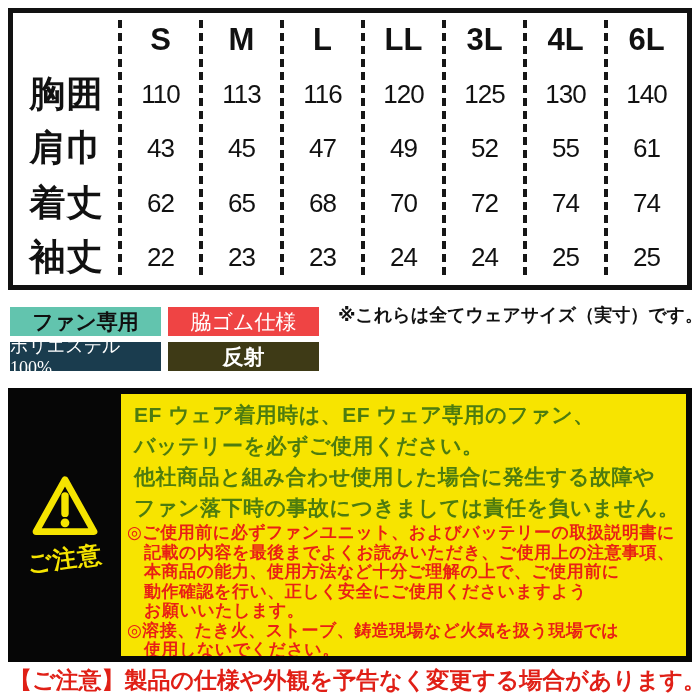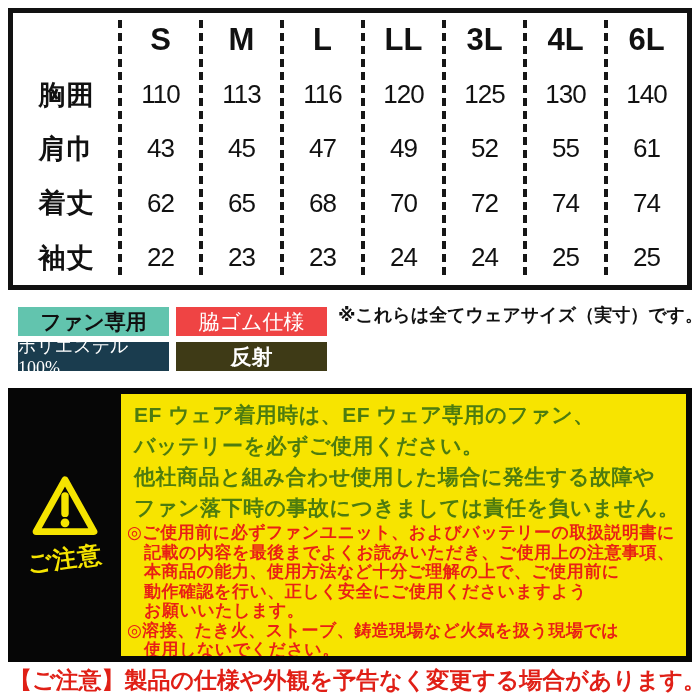--- a/index.html
+++ b/index.html
@@ -14,31 +14,31 @@
   
   .size-table {
     position:absolute; left:8px; top:8px; width:684px; height:282px;
     border:5px solid #111111; background:#ffffff;
     display:grid;
     grid-template-columns:107px repeat(7,1fr);
     grid-template-rows:repeat(5,1fr);
   }
   .cell { display:flex; align-items:center; justify-content:center; color:#111111; }
   .cell.head { font-size:31px; font-weight:bold; }
-  .cell.rowlabel { font-size:27px; font-weight:bold; letter-spacing:1px; }
+  .cell.rowlabel { font-size:36px; font-weight:bold; letter-spacing:1px; }
   .cell.num { font-size:26px; font-weight:normal; letter-spacing:-1px; }
   .sep {
     position:absolute; top:7px; bottom:5px; width:4px;
     background:repeating-linear-gradient(to bottom,#161616 0 8px,transparent 8px 13px);
     pointer-events:none;
   }
 
   
   .badges {
-    position:absolute; left:18px; top:307px;
+    position:absolute; left:10px; top:307px;
     display:grid; grid-template-columns:151px 151px; grid-auto-rows:29px;
     column-gap:7px; row-gap:6px;
   }
   .badge { display:flex; align-items:center; justify-content:center; font-weight:bold; }
   .badge.fan  { background:#62c4ae; color:#101010; font-size:21px; }
   .badge.gom  { background:#85263f; color:#ffffff; font-size:21px; font-weight:normal; }
   .badge.poly { background:#1a3c4e; color:#ffffff; font-size:18px; font-weight:normal;font-family:Liberation Serif, serif; }
   .badge.refl { background:#3e3a16; color:#ffffff; font-size:21px; font-weight:bold; }
 
   .size-note {

